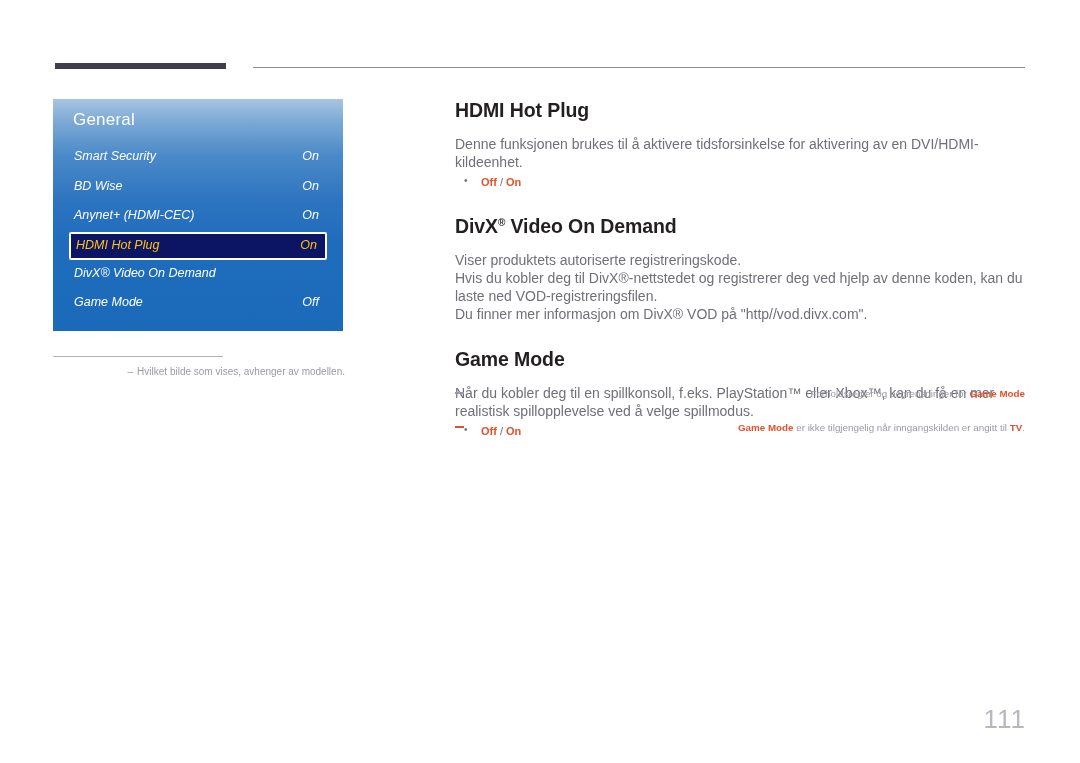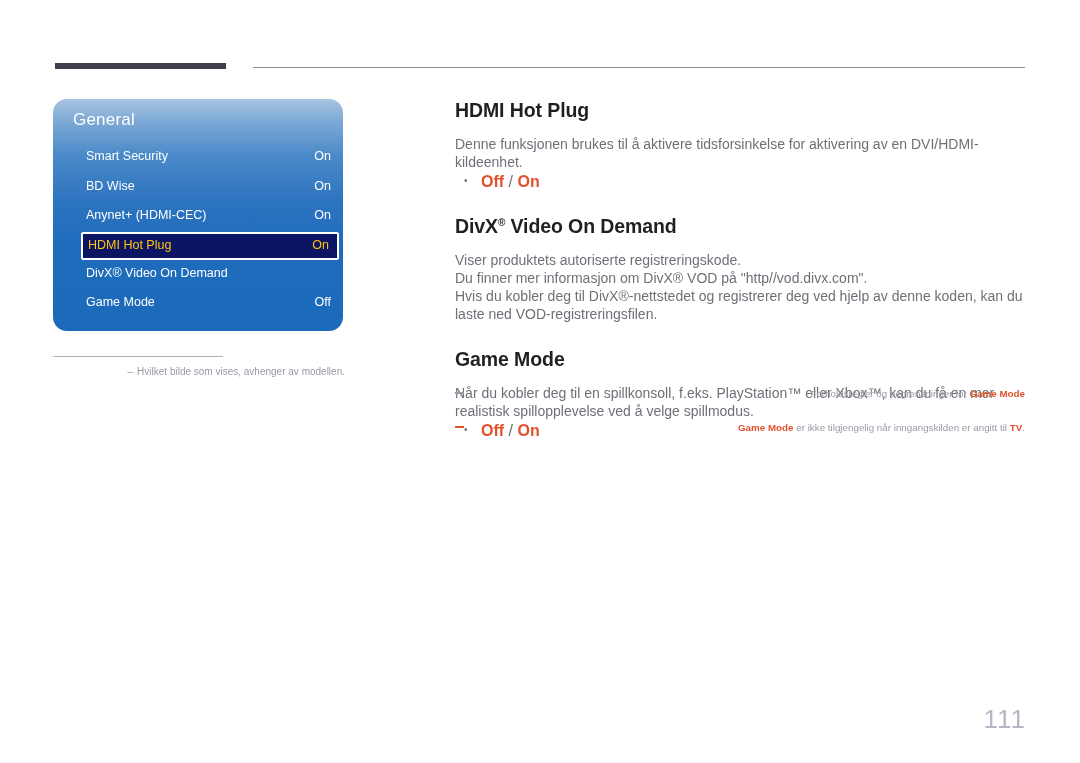--- a/index.html
+++ b/index.html
@@ -41,44 +41,45 @@
     background: #8d8d93;
   }
 
   
   .osd-panel {
     position: absolute;
     left: 53px;
     top: 99px;
     width: 290px;
     height: 232px;
-    border-radius: 14px;
+    border-radius: 0;
     background: linear-gradient(180deg,
         #a9c5e1 0%,
         #7fabd6 9%,
         #4b8ac9 24%,
         #2d74bf 44%,
         #1f6cbd 62%,
         #1b6ab9 100%);
     box-sizing: border-box;
     overflow: hidden;
   }
   .osd-title {
     position: absolute;
     left: 20px;
     top: 11px;
     font-size: 17px;
     color: #ffffff;
     letter-spacing: 0.2px;
   }
   .osd-list {
     position: absolute;
-    left: 12px;
+    left: 0;
     top: 44px;
     width: 290px;
+    font-style: italic;
   }
   .osd-row {
     position: relative;
     height: 29.5px;
     box-sizing: border-box;
   }
   .osd-row .osd-label {
     position: absolute;
     left: 21px;
     top: 6px;
@@ -164,21 +165,21 @@
   .gap-sect { height: 25px; }
 
   ul.opts {
     margin: 3px 0 0 0;
     padding: 0;
     list-style: none;
   }
   ul.opts li {
     position: relative;
     padding-left: 26px;
-    font-size: 16px;
+    font-size: 11px;
     line-height: 16px;
     font-weight: bold;
     color: #e2512c;
   }
   ul.opts li::before {
     content: "\2022";
     position: absolute;
     left: 9px;
     top: -1px;
     color: #6f6f78;
@@ -291,22 +292,22 @@
   <p class="body">Denne funksjonen brukes til å aktivere tidsforsinkelse for aktivering av en DVI/HDMI-kildeenhet.</p>
   <ul class="opts">
     <li><span>Off</span><span class="sep"> / </span><span>On</span></li>
   </ul>
 
   <div class="gap-sect"></div>
 
   <h2 class="sect"><span>DivX</span><sup>®</sup><span> Video On Demand</span></h2>
   <div class="gap-after-h2"></div>
   <p class="body">Viser produktets autoriserte registreringskode.</p>
+  <p class="body">Hvis du kobler deg til DivX®-nettstedet og registrerer deg ved hjelp av denne koden, kan du laste ned VOD-registreringsfilen.</p>
   <p class="body">Du finner mer informasjon om DivX® VOD på "http//vod.divx.com".</p>
-  <p class="body">Hvis du kobler deg til DivX®-nettstedet og registrerer deg ved hjelp av denne koden, kan du laste ned VOD-registreringsfilen.</p>
 
   <div class="gap-sect"></div>
 
   <h2 class="sect">Game Mode</h2>
   <div class="gap-after-h2"></div>
   <p class="body">Når du kobler deg til en spillkonsoll, f.eks. PlayStation™ eller Xbox™, kan du få en mer realistisk spillopplevelse ved å velge spillmodus.</p>
   <ul class="opts">
     <li><span>Off</span><span class="sep"> / </span><span>On</span></li>
   </ul>
 

